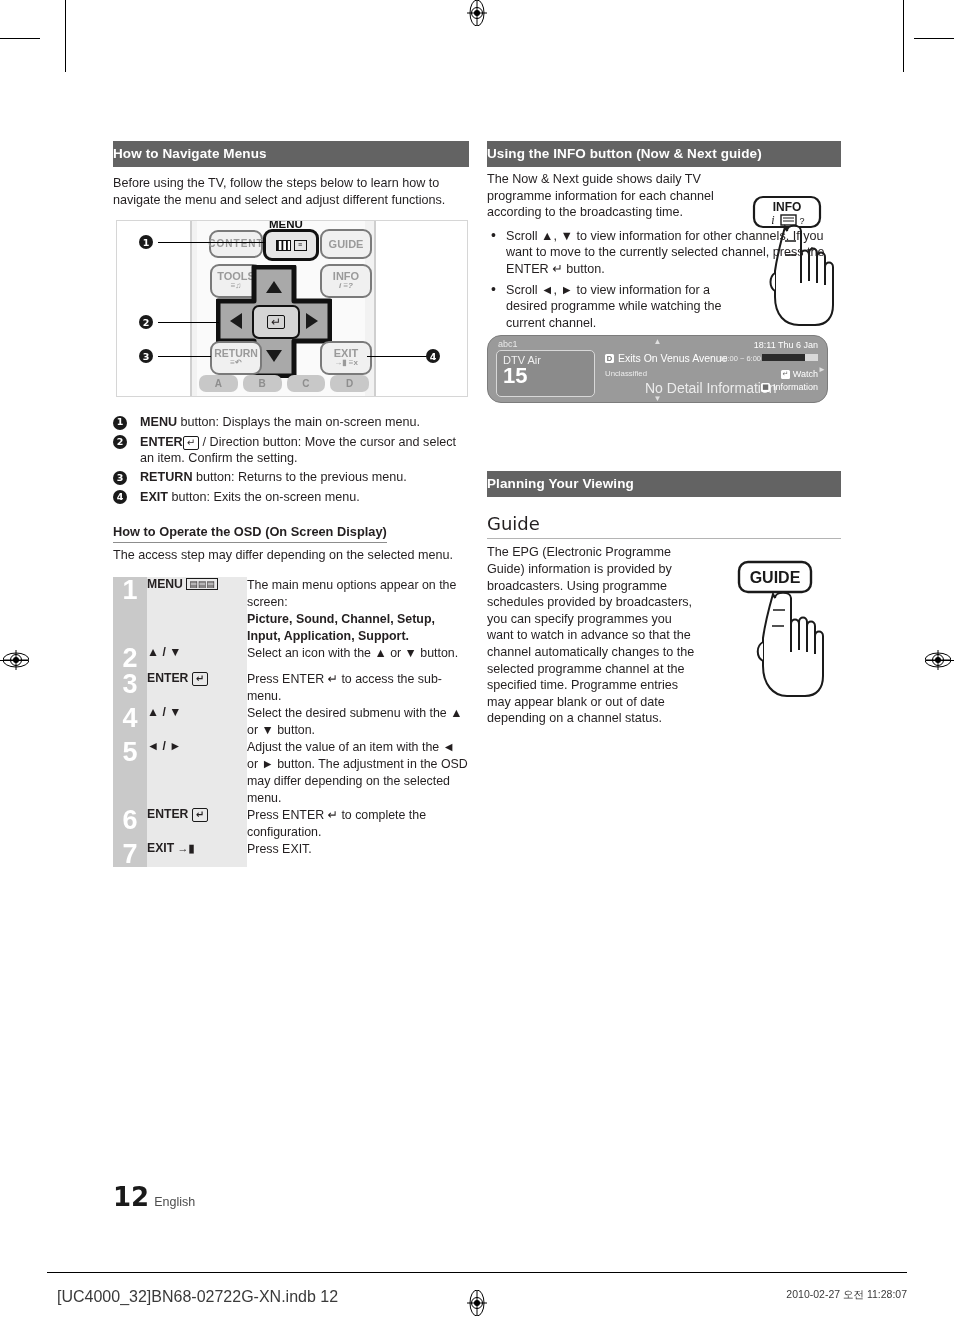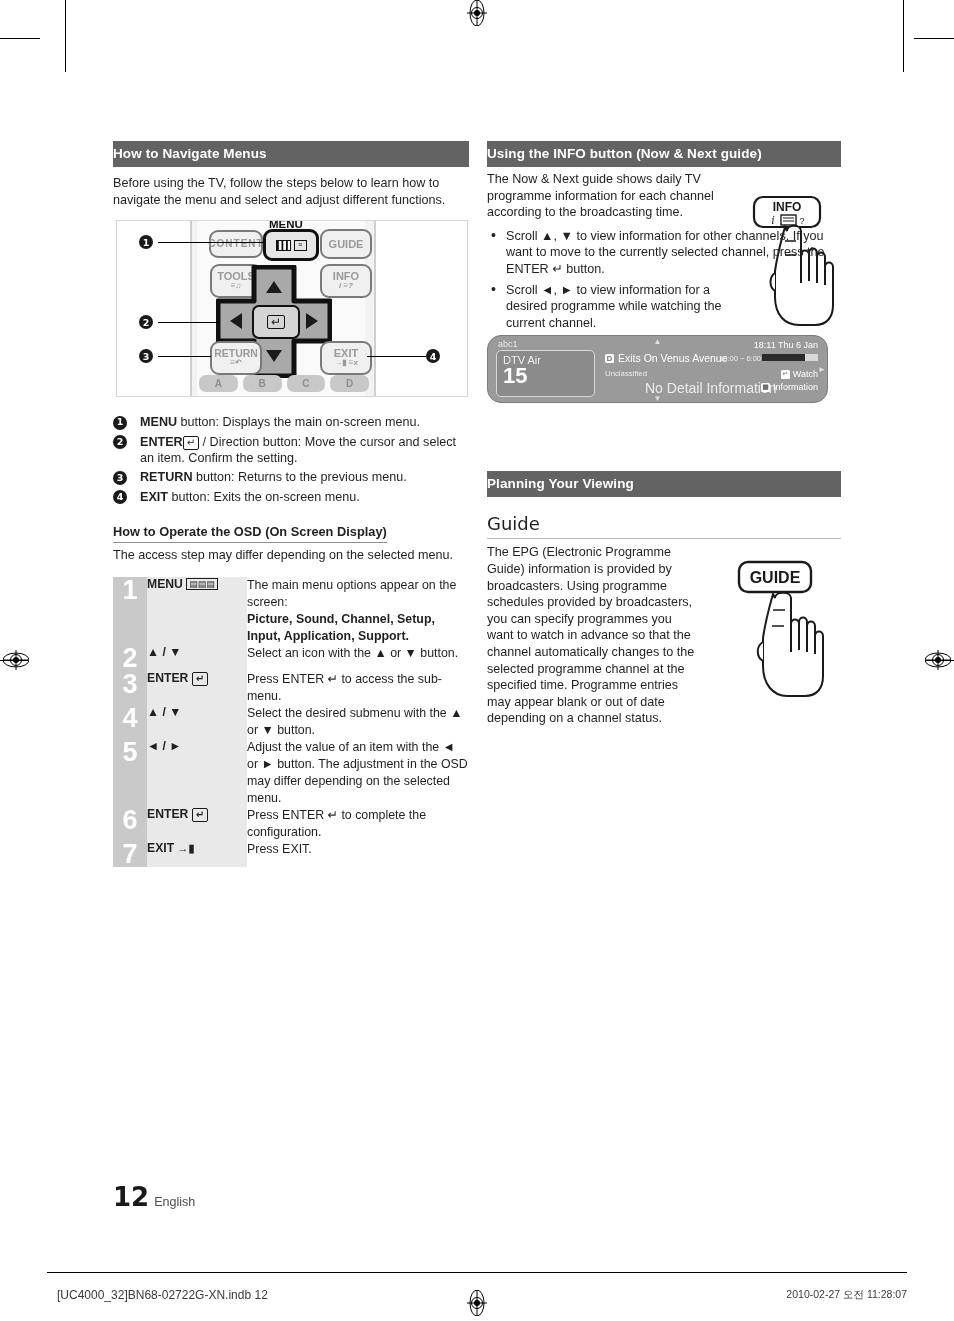--- a/index.html
+++ b/index.html
@@ -195,21 +195,21 @@
   .guide-flex{position:relative;}
   .guide-text{width:212px;font-size:12.6px;line-height:16.6px;}
   .guide-hand{position:absolute;right:6px;top:14px;width:110px;height:150px;}
 
   
   .pg{position:absolute;left:113px;top:1182px;}
   .pg .n{font-size:26px;font-weight:bold;color:#1a1a1a;
     font-family:"DejaVu Sans", sans-serif;}
   .pg .l{font-size:12.5px;color:#4d4d4d;margin-left:5px;}
   .footline{position:absolute;left:47px;top:1272px;width:860px;height:1px;background:#000;}
-  .foot-l{position:absolute;left:57px;top:1288px;font-size:12px;color:#3a3a3a;
+  .foot-l{position:absolute;left:57px;top:1288px;font-size:16px;color:#3a3a3a;
     font-family:"Liberation Sans", sans-serif;text-align:center;}
   .foot-r{position:absolute;right:47px;top:1288px;font-size:10.5px;color:#3a3a3a;}
 </style>
 </head>
 <body>
 
 <div id="page">
 
   <div class="crop" style="left:65px;top:0;width:1px;height:72px;"></div>
   <div class="crop" style="left:903px;top:0;width:1px;height:72px;"></div>

